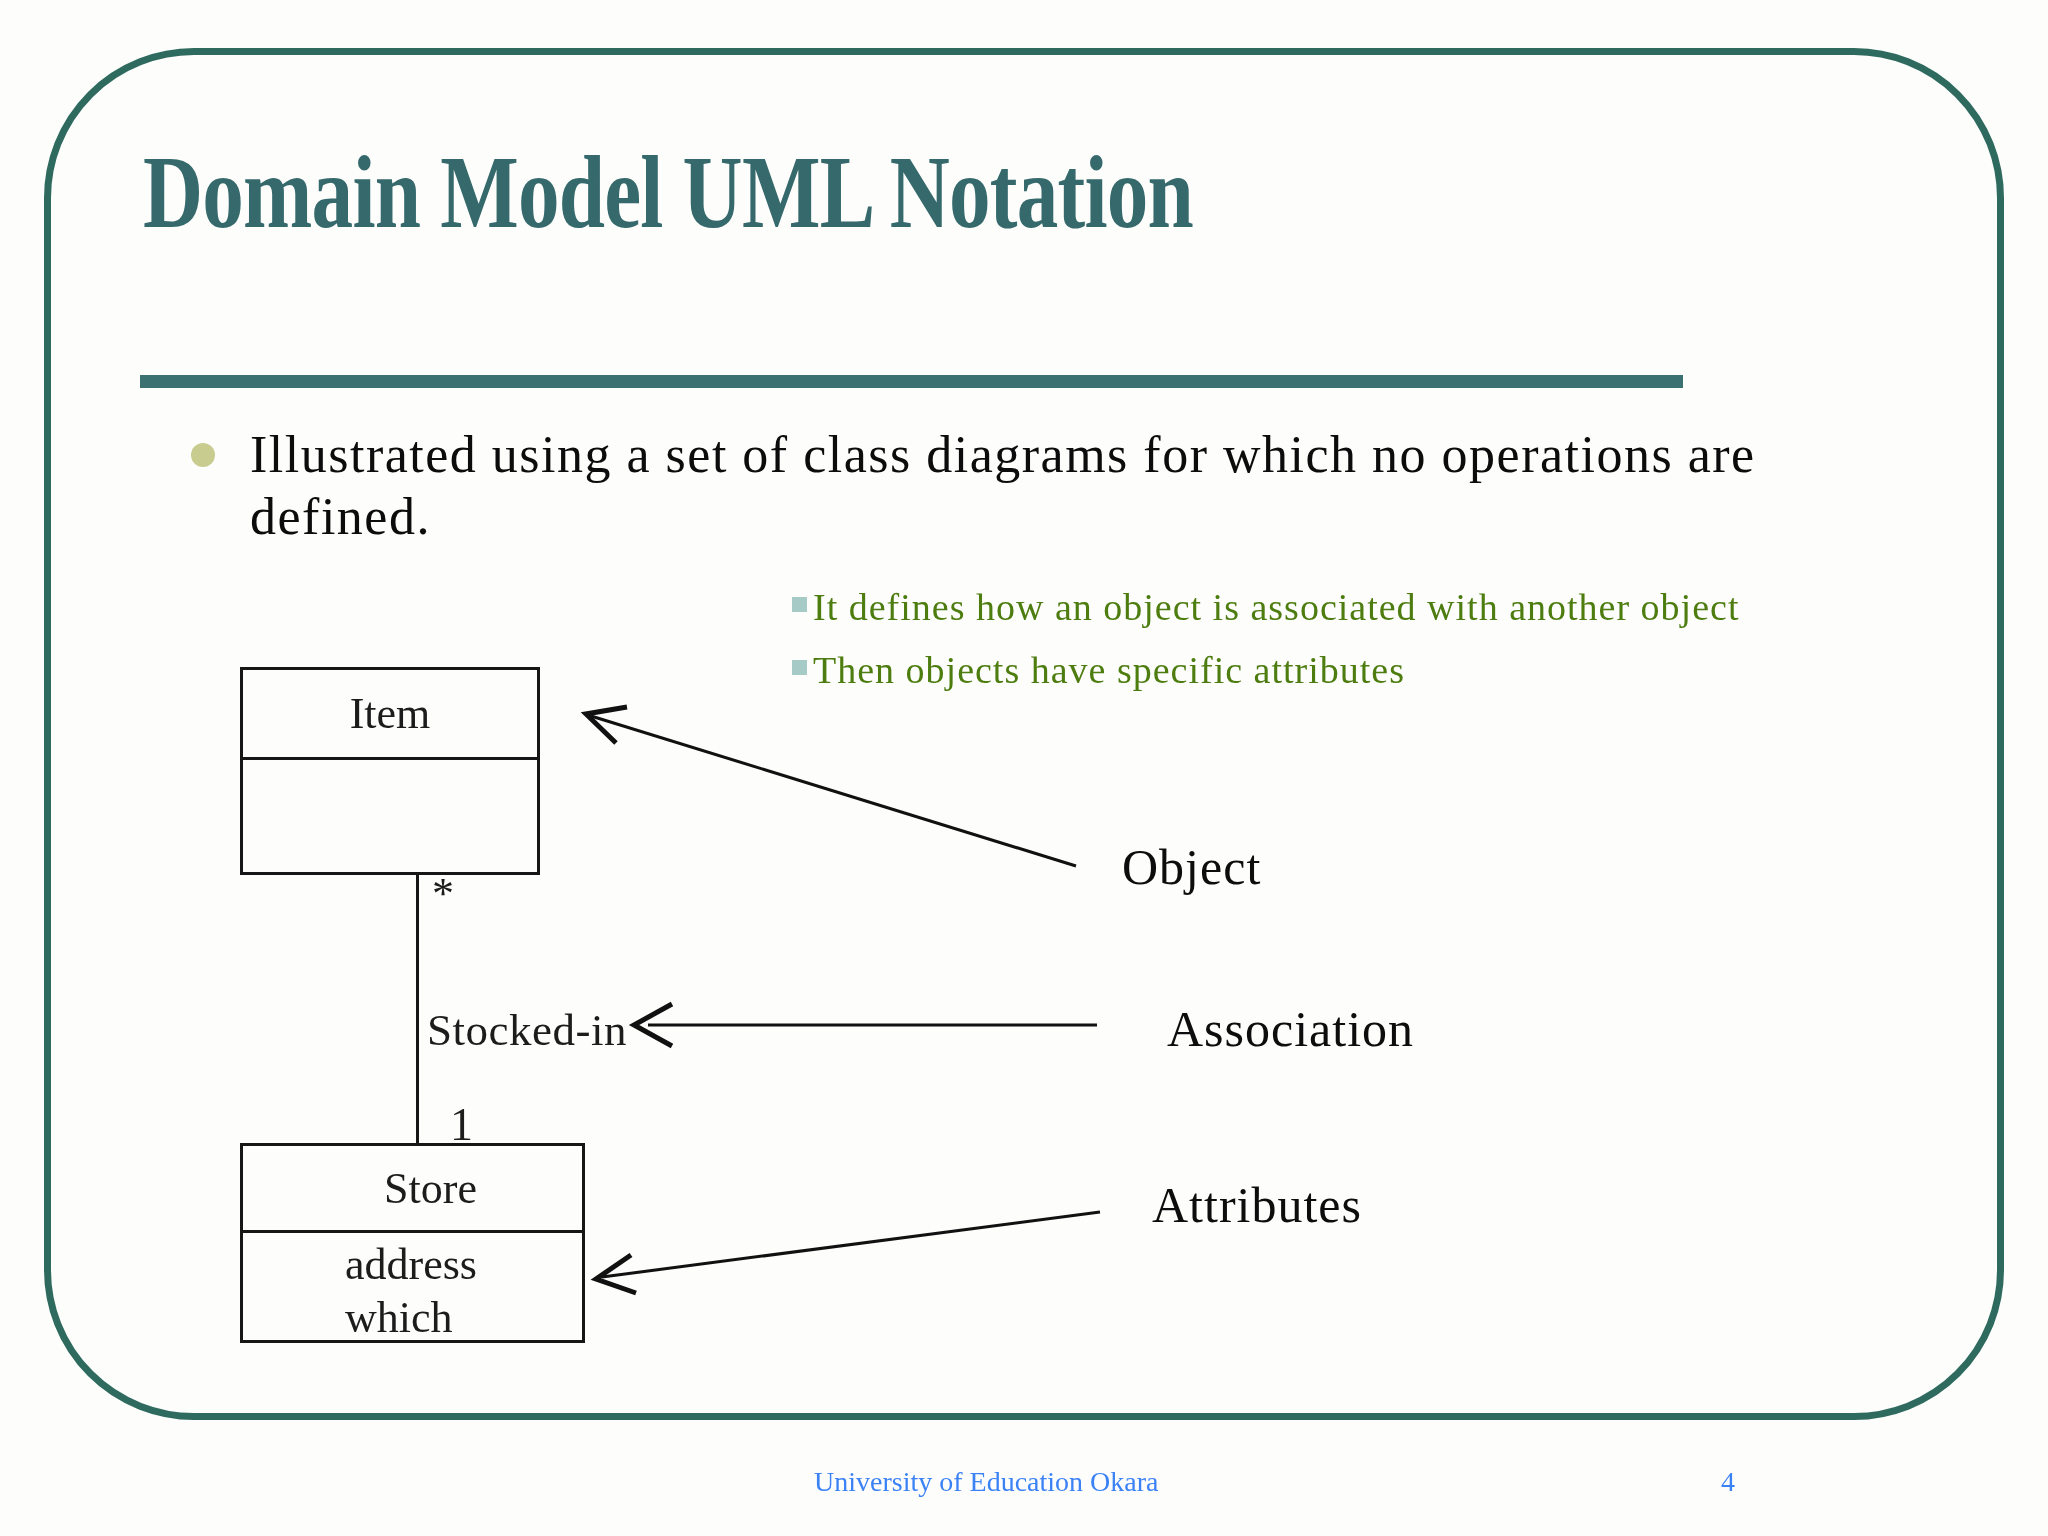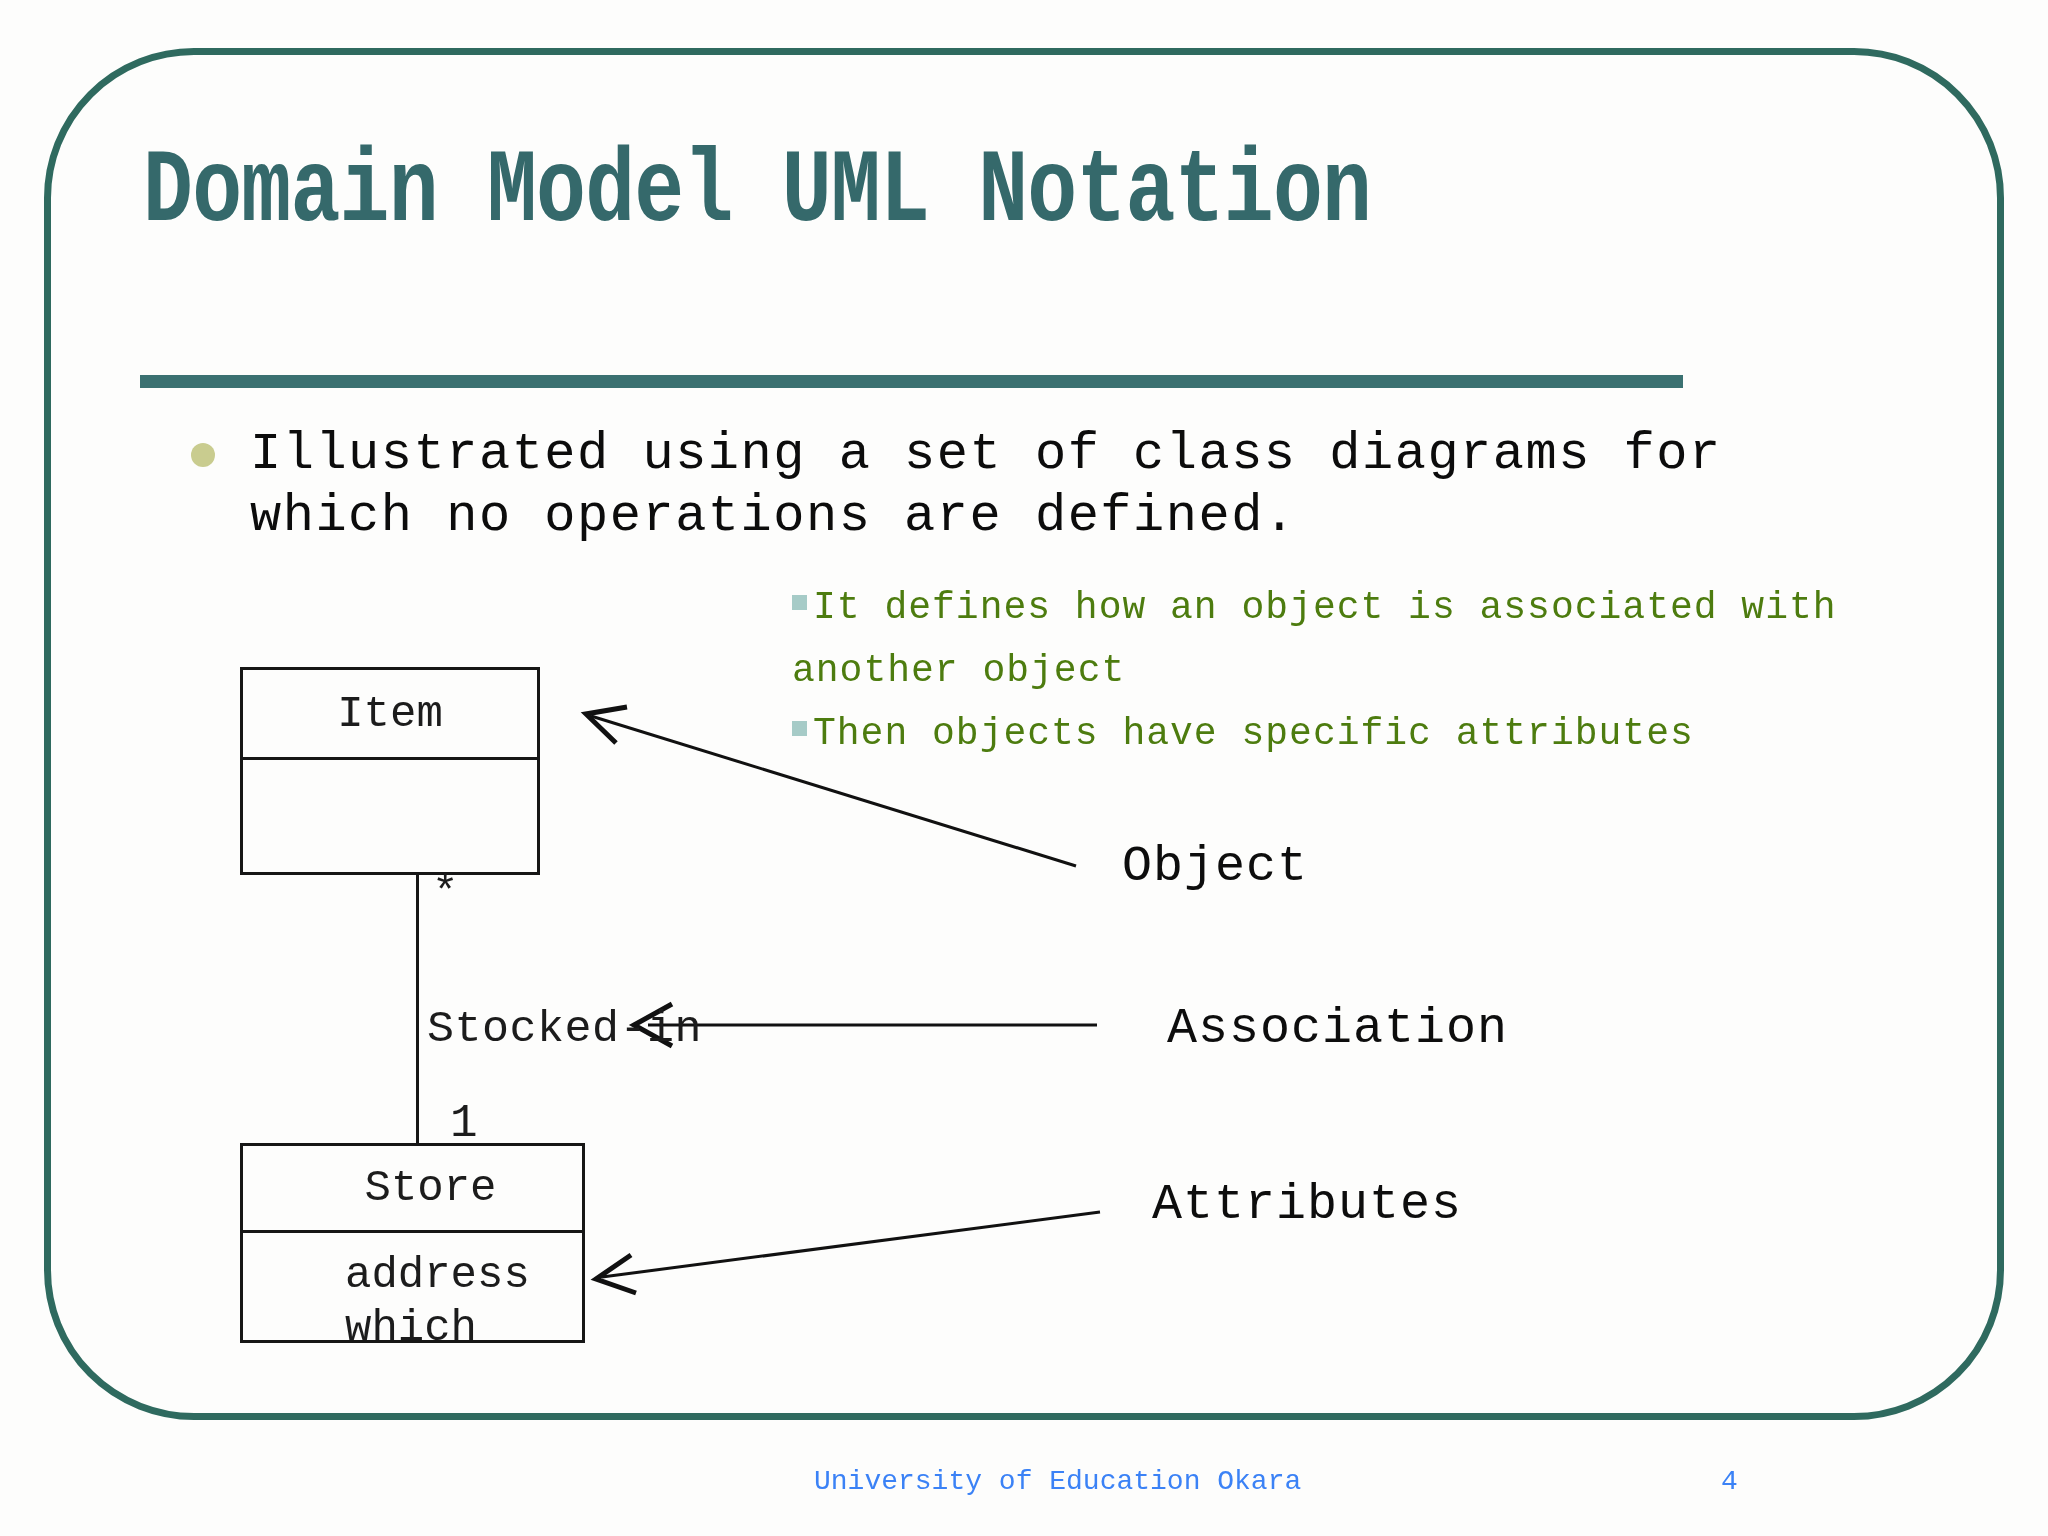--- a/index.html
+++ b/index.html
@@ -8,21 +8,21 @@
     background: #ffffff;
     width: 2048px;
     height: 1536px;
     overflow: hidden;
   }
   #slide {
     position: relative;
     width: 2048px;
     height: 1536px;
     background: #fdfdfc;
-    font-family: Liberation Mono, monospace;
+    font-family: Liberation Serif, serif;
     color: #0e0e0e;
   }
   
   .frame {
     position: absolute;
     left: 44px; top: 48px;
     width: 1960px; height: 1372px;
     border: 7px solid #2f6a5f;
     border-radius: 150px;
     box-sizing: border-box;
@@ -94,21 +94,21 @@
   .class-box.store { left: 240px; top: 1143px; width: 345px; height: 200px; }
   .class-name {
     display: flex;
     align-items: center;
     justify-content: center;
     border-bottom: 3px solid #161616;
     box-sizing: border-box;
   }
   .item .class-name { height: 90px; }
   .store .class-name { height: 87px; padding-left: 36px; }
-  .class-attrs { padding: 16px 0 0 102px; line-height: 53px; }
+  .class-attrs { padding: 5px 0 0 102px; line-height: 53px; }
   
   .diag-text {
     position: absolute;
     color: #1c1c1c;
     white-space: nowrap;
   }
   .mult-star { left: 432px; top: 868px; font-size: 44px; }
   .mult-one  { left: 450px; top: 1098px; font-size: 46px; }
   .assoc-name { left: 427px; top: 1004px; font-size: 45px; letter-spacing: 0.5px; }
   

